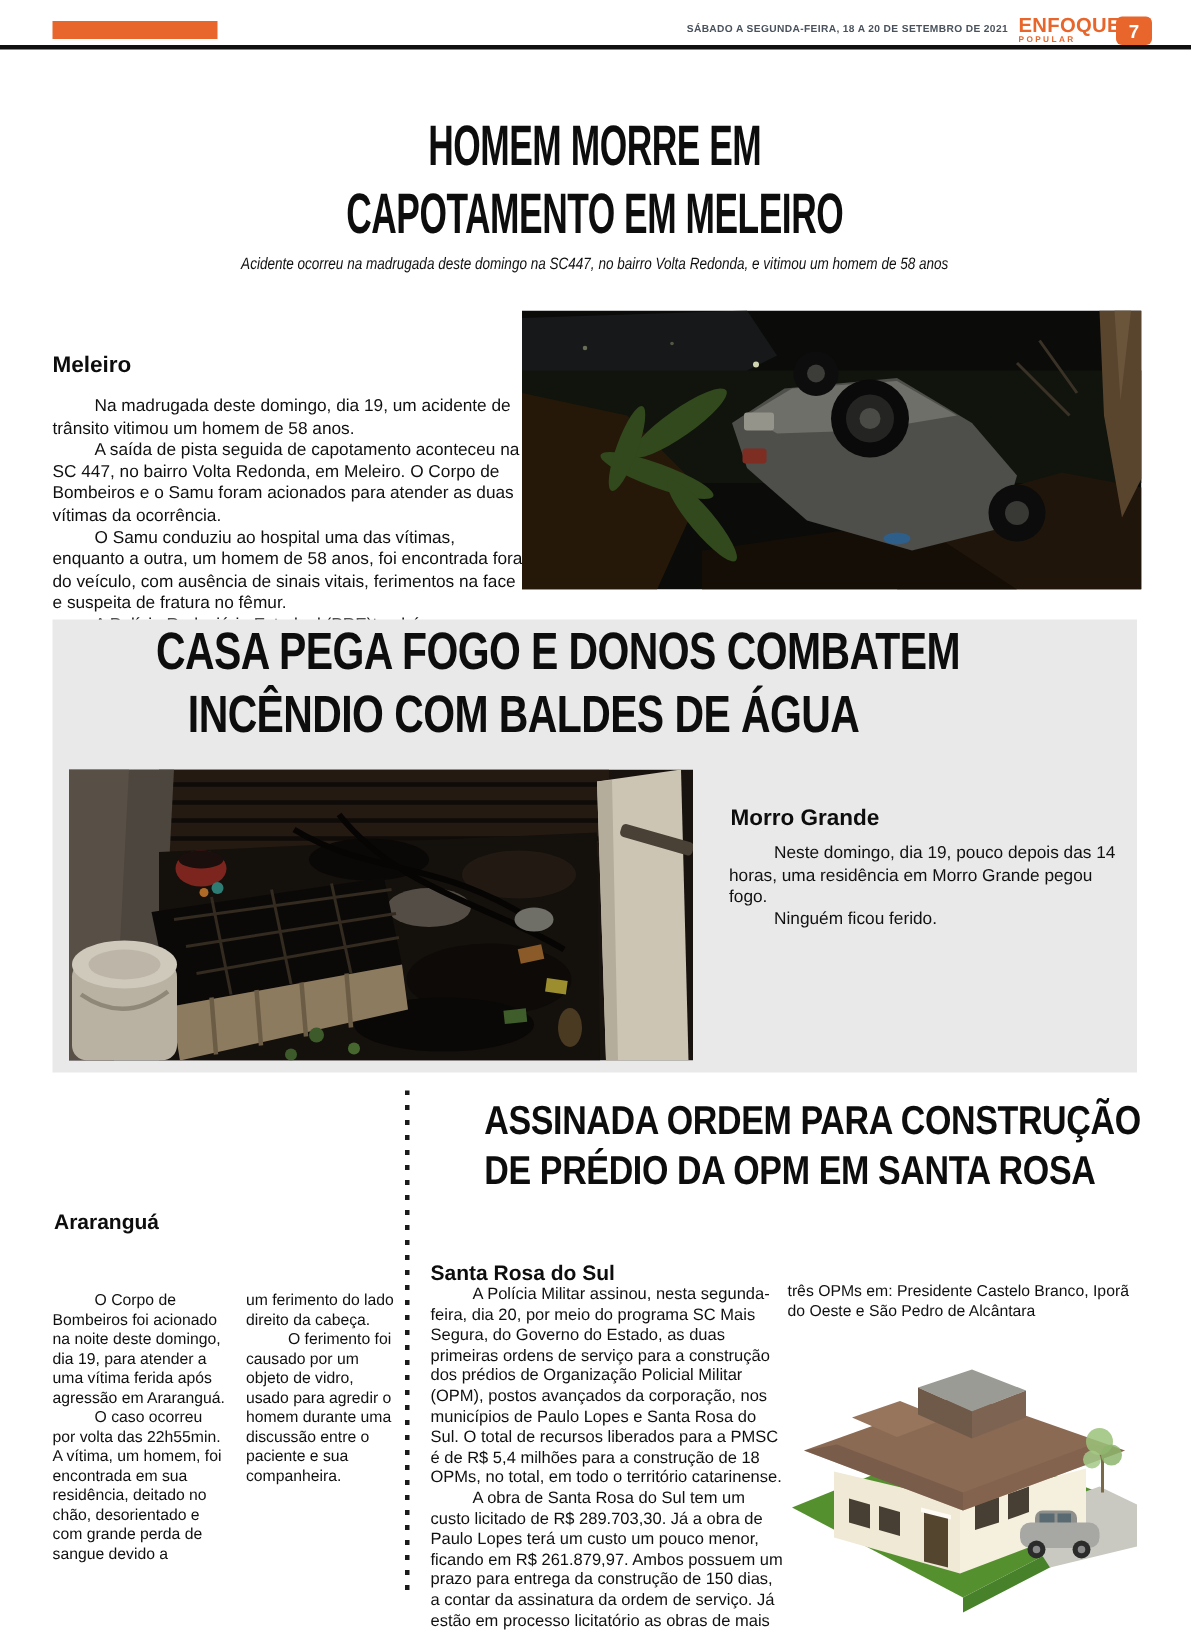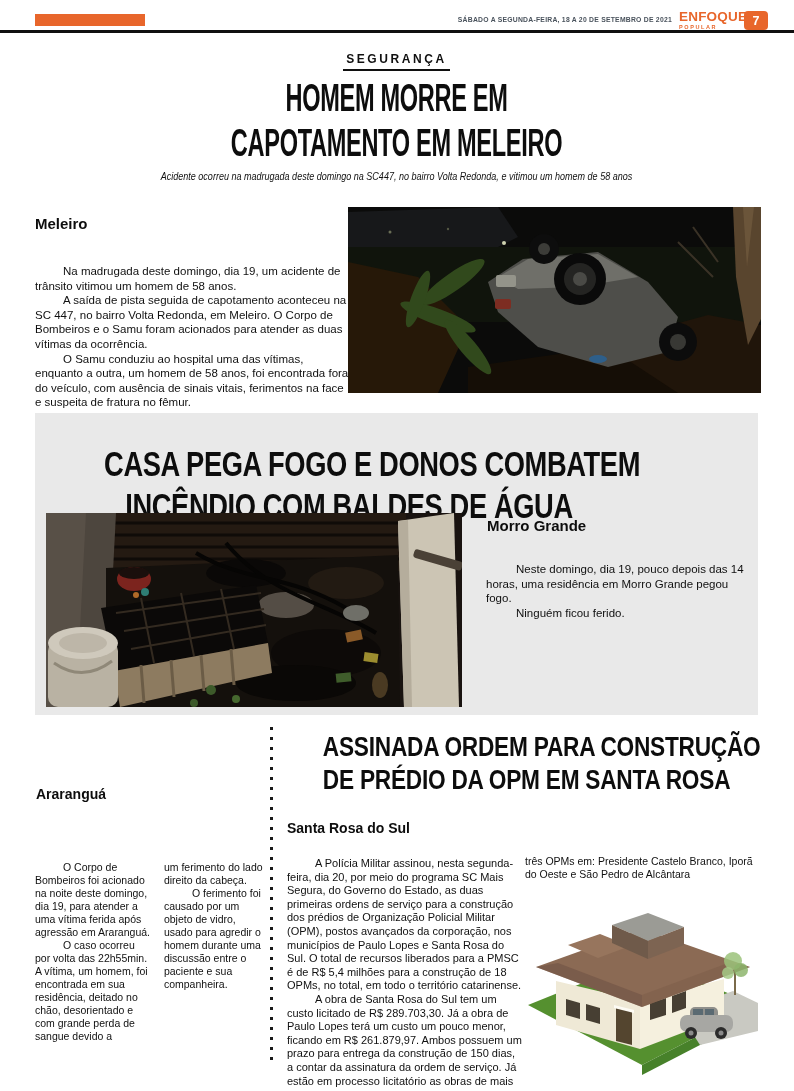--- a/index.html
+++ b/index.html
@@ -24,34 +24,34 @@
   .kicker{display:inline-block;font-size:12px;font-weight:bold;letter-spacing:2.6px;
           border-bottom:2px solid #101010;padding:0 3px 3px 3px;color:#101010;}
   .hl{font-weight:bold;color:#0d0d0d;text-align:center;}
   .hl-line{white-space:nowrap;transform-origin:50% 50%;}
   .hl1{left:35px;top:76px;width:723px;}
   .hl1 .hl-line{font-size:38px;line-height:45px;letter-spacing:-.5px;transform:scaleX(.62);}
   .deck{left:35px;top:170px;width:723px;text-align:center;font-style:italic;font-size:11px;}
   .deck .hl-line{transform:scaleX(.82);font-weight:normal;}
 
   
-  .loc-heading{font-weight:bold;font-size:15px;color:#0d0d0d;}
+  .loc-heading{font-weight:bold;font-size:15px;color:#0d0d0d;margin-top:20px;}
   .body-text{font-size:11.5px;line-height:14.6px;}
   .body-text p{margin:0;text-indent:28px;}
   .small-body{font-size:10.5px;line-height:13px;}
   .small-body p{margin:0;text-indent:28px;}
   .small-body p.noindent{text-indent:0;}
 
   .art1-loc{left:35px;top:215px;}
   .art1-body{left:35px;top:264px;width:316px;}
   .photo-crash{left:348px;top:207px;width:413px;height:186px;}
 
   
   .gray-panel{left:35px;top:413px;width:723px;height:302px;background:var(--panel-gray,#E9E9E9);}
-  .hl2{left:35px;top:443px;width:628px;}
+  .hl2{left:35px;top:414px;width:628px;}
   .hl2 .hl-line{font-size:35px;line-height:42px;letter-spacing:-.5px;transform:scaleX(.78);}
   .photo-fire{left:46px;top:513px;width:416px;height:194px;}
   .art2-loc{left:487px;top:517px;}
   .art2-body{left:486px;top:562px;width:260px;}
   .art2-body p{text-indent:30px;}
 
   
   .hl3{left:35px;top:733px;width:228px;}
   .hl3 .hl-line{font-size:25px;line-height:29px;letter-spacing:-.3px;transform:scaleX(.78);}
   .art3-loc{left:36px;top:786px;font-size:14px;}
@@ -80,23 +80,20 @@
 
   <div class="abs orange-bar"></div>
   <div class="abs mast-date">SÁBADO A SEGUNDA-FEIRA, 18 A 20 DE SETEMBRO DE 2021</div>
   <div class="abs logo">
     <div class="logo-main">ENFOQUE</div>
     <div class="logo-sub">POPULAR</div>
   </div>
   <div class="abs page-badge">7</div>
   <div class="abs top-rule"></div>
 
-  <div class="abs kicker-wrap">
-    <span class="kicker">SEGURANÇA</span>
-  </div>
 
   <div class="abs hl hl1">
     <div class="hl-line">HOMEM MORRE EM</div>
     <div class="hl-line">CAPOTAMENTO EM MELEIRO</div>
   </div>
   <div class="abs deck">
     <div class="hl-line">Acidente ocorreu na madrugada deste domingo na SC447, no bairro Volta Redonda, e vitimou um homem de 58 anos</div>
   </div>
 
   <div class="abs art1-loc loc-heading">Meleiro</div>

